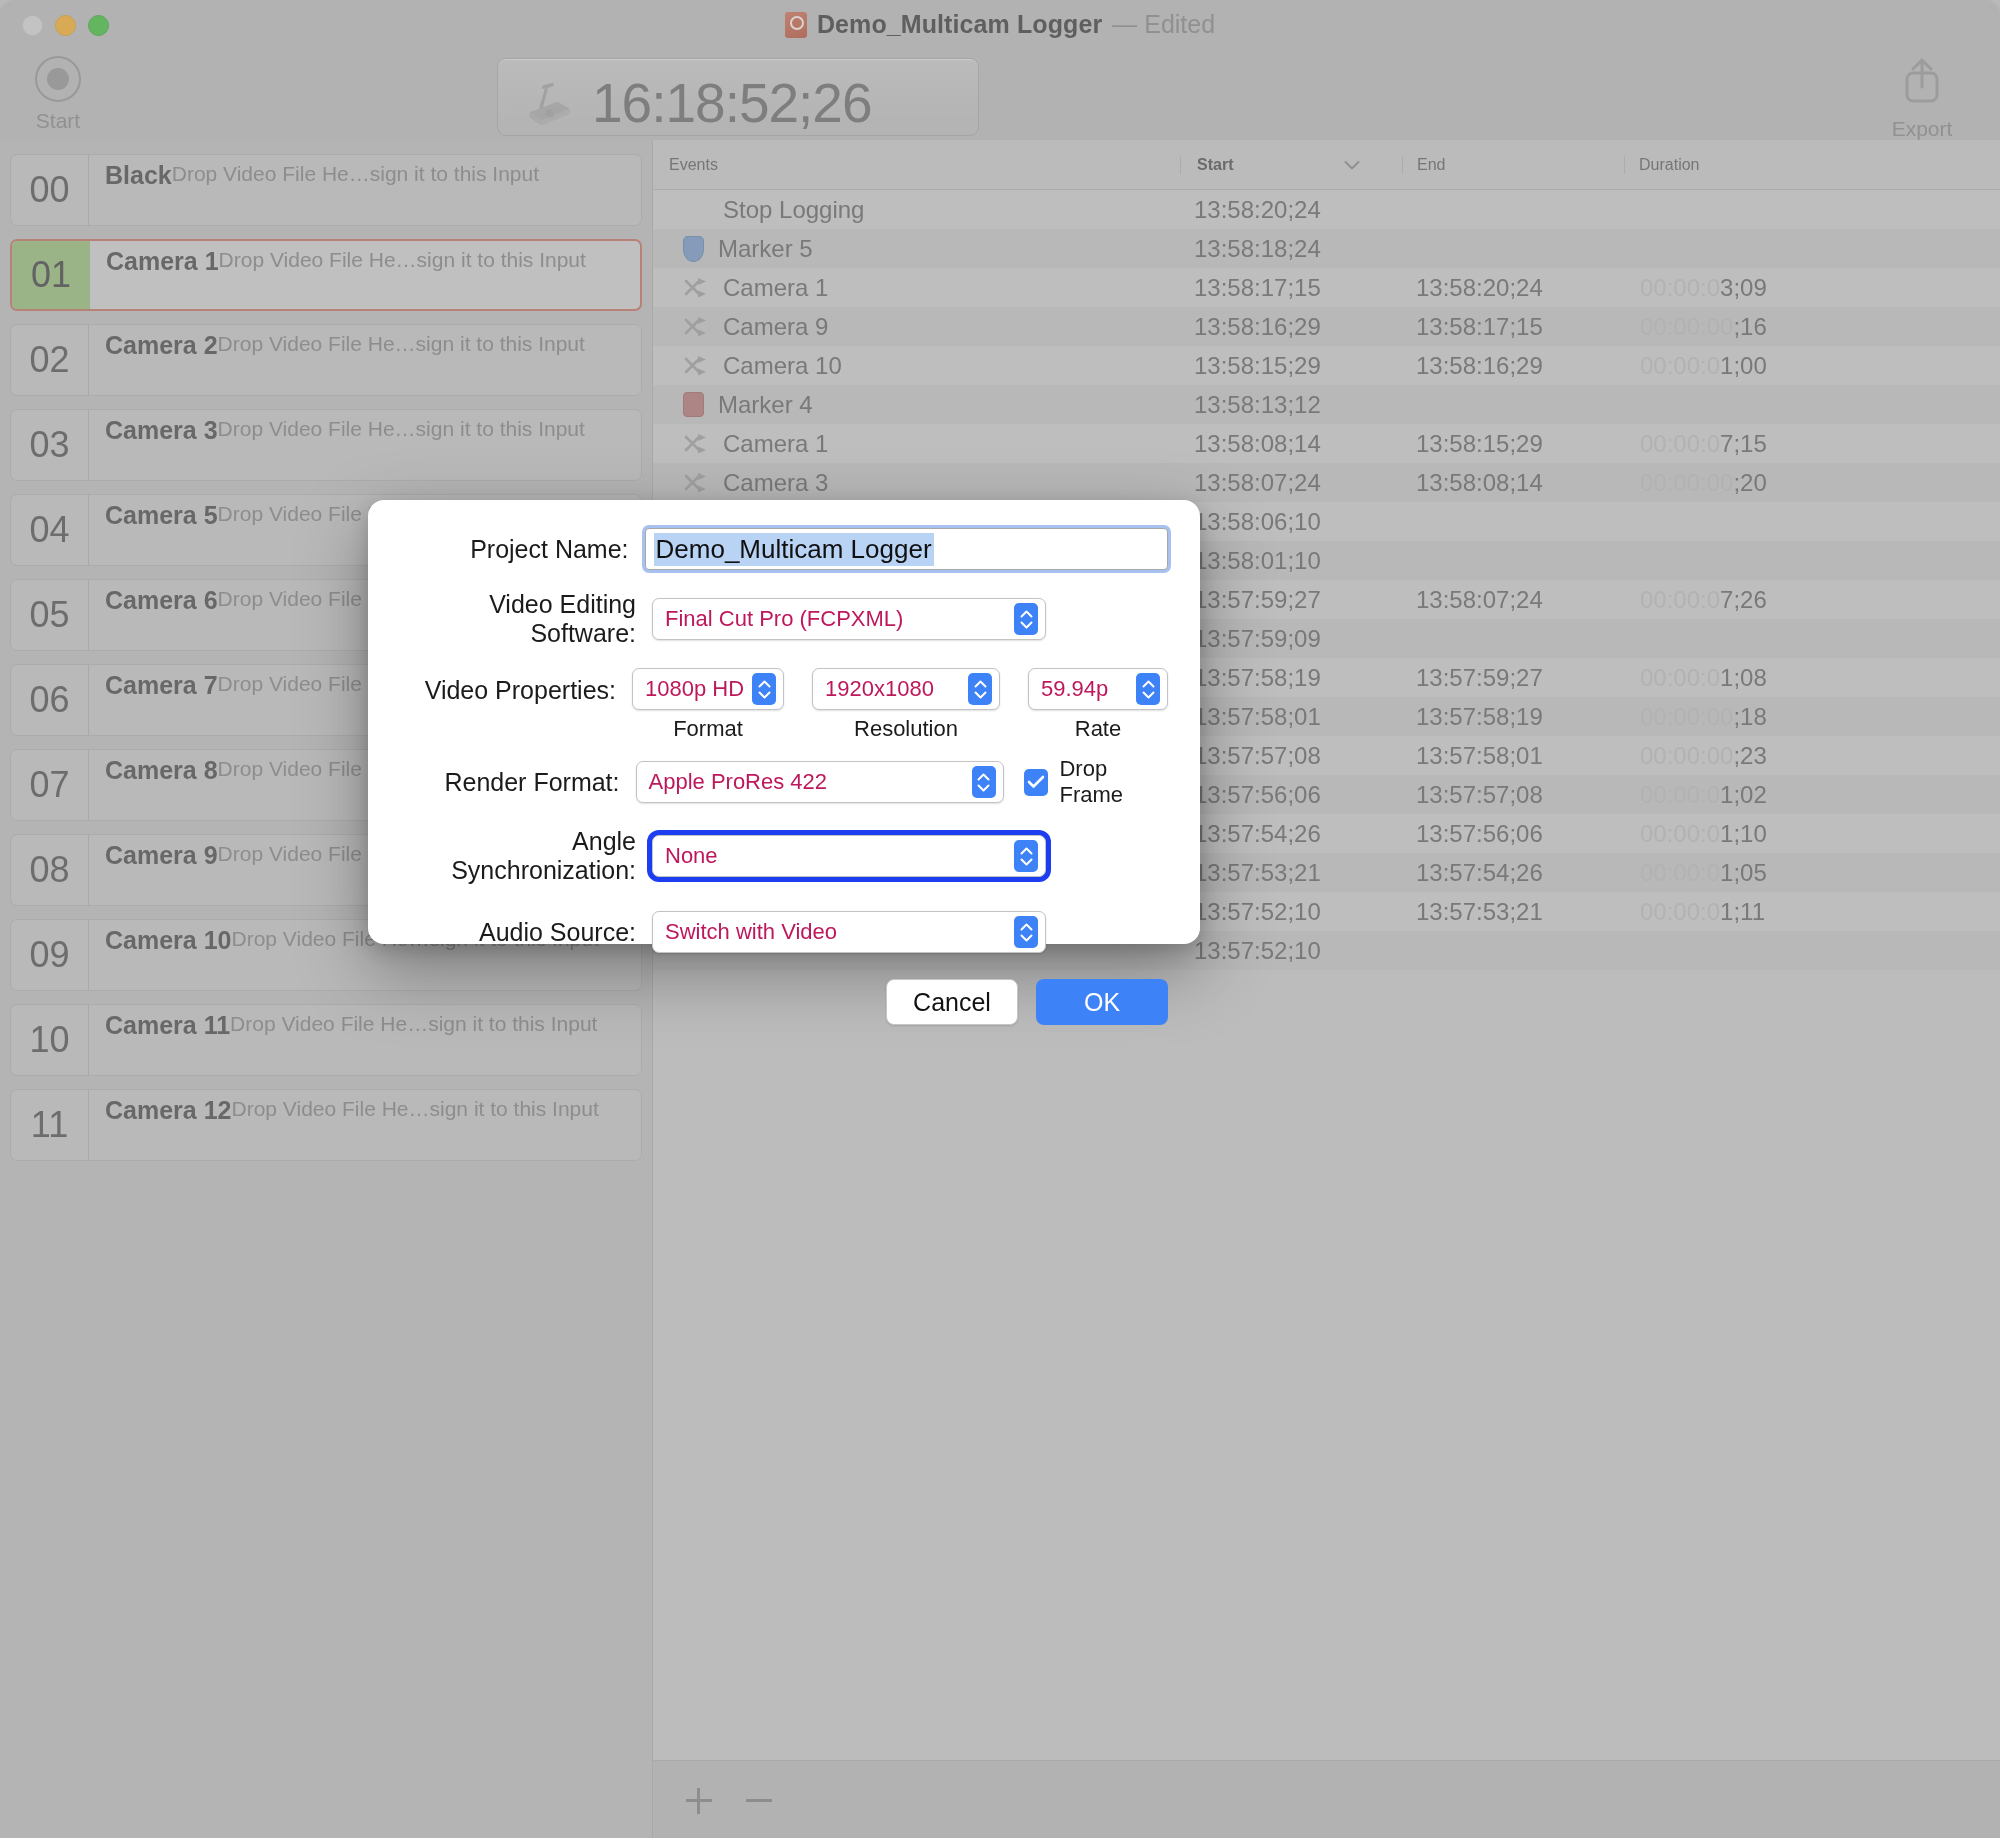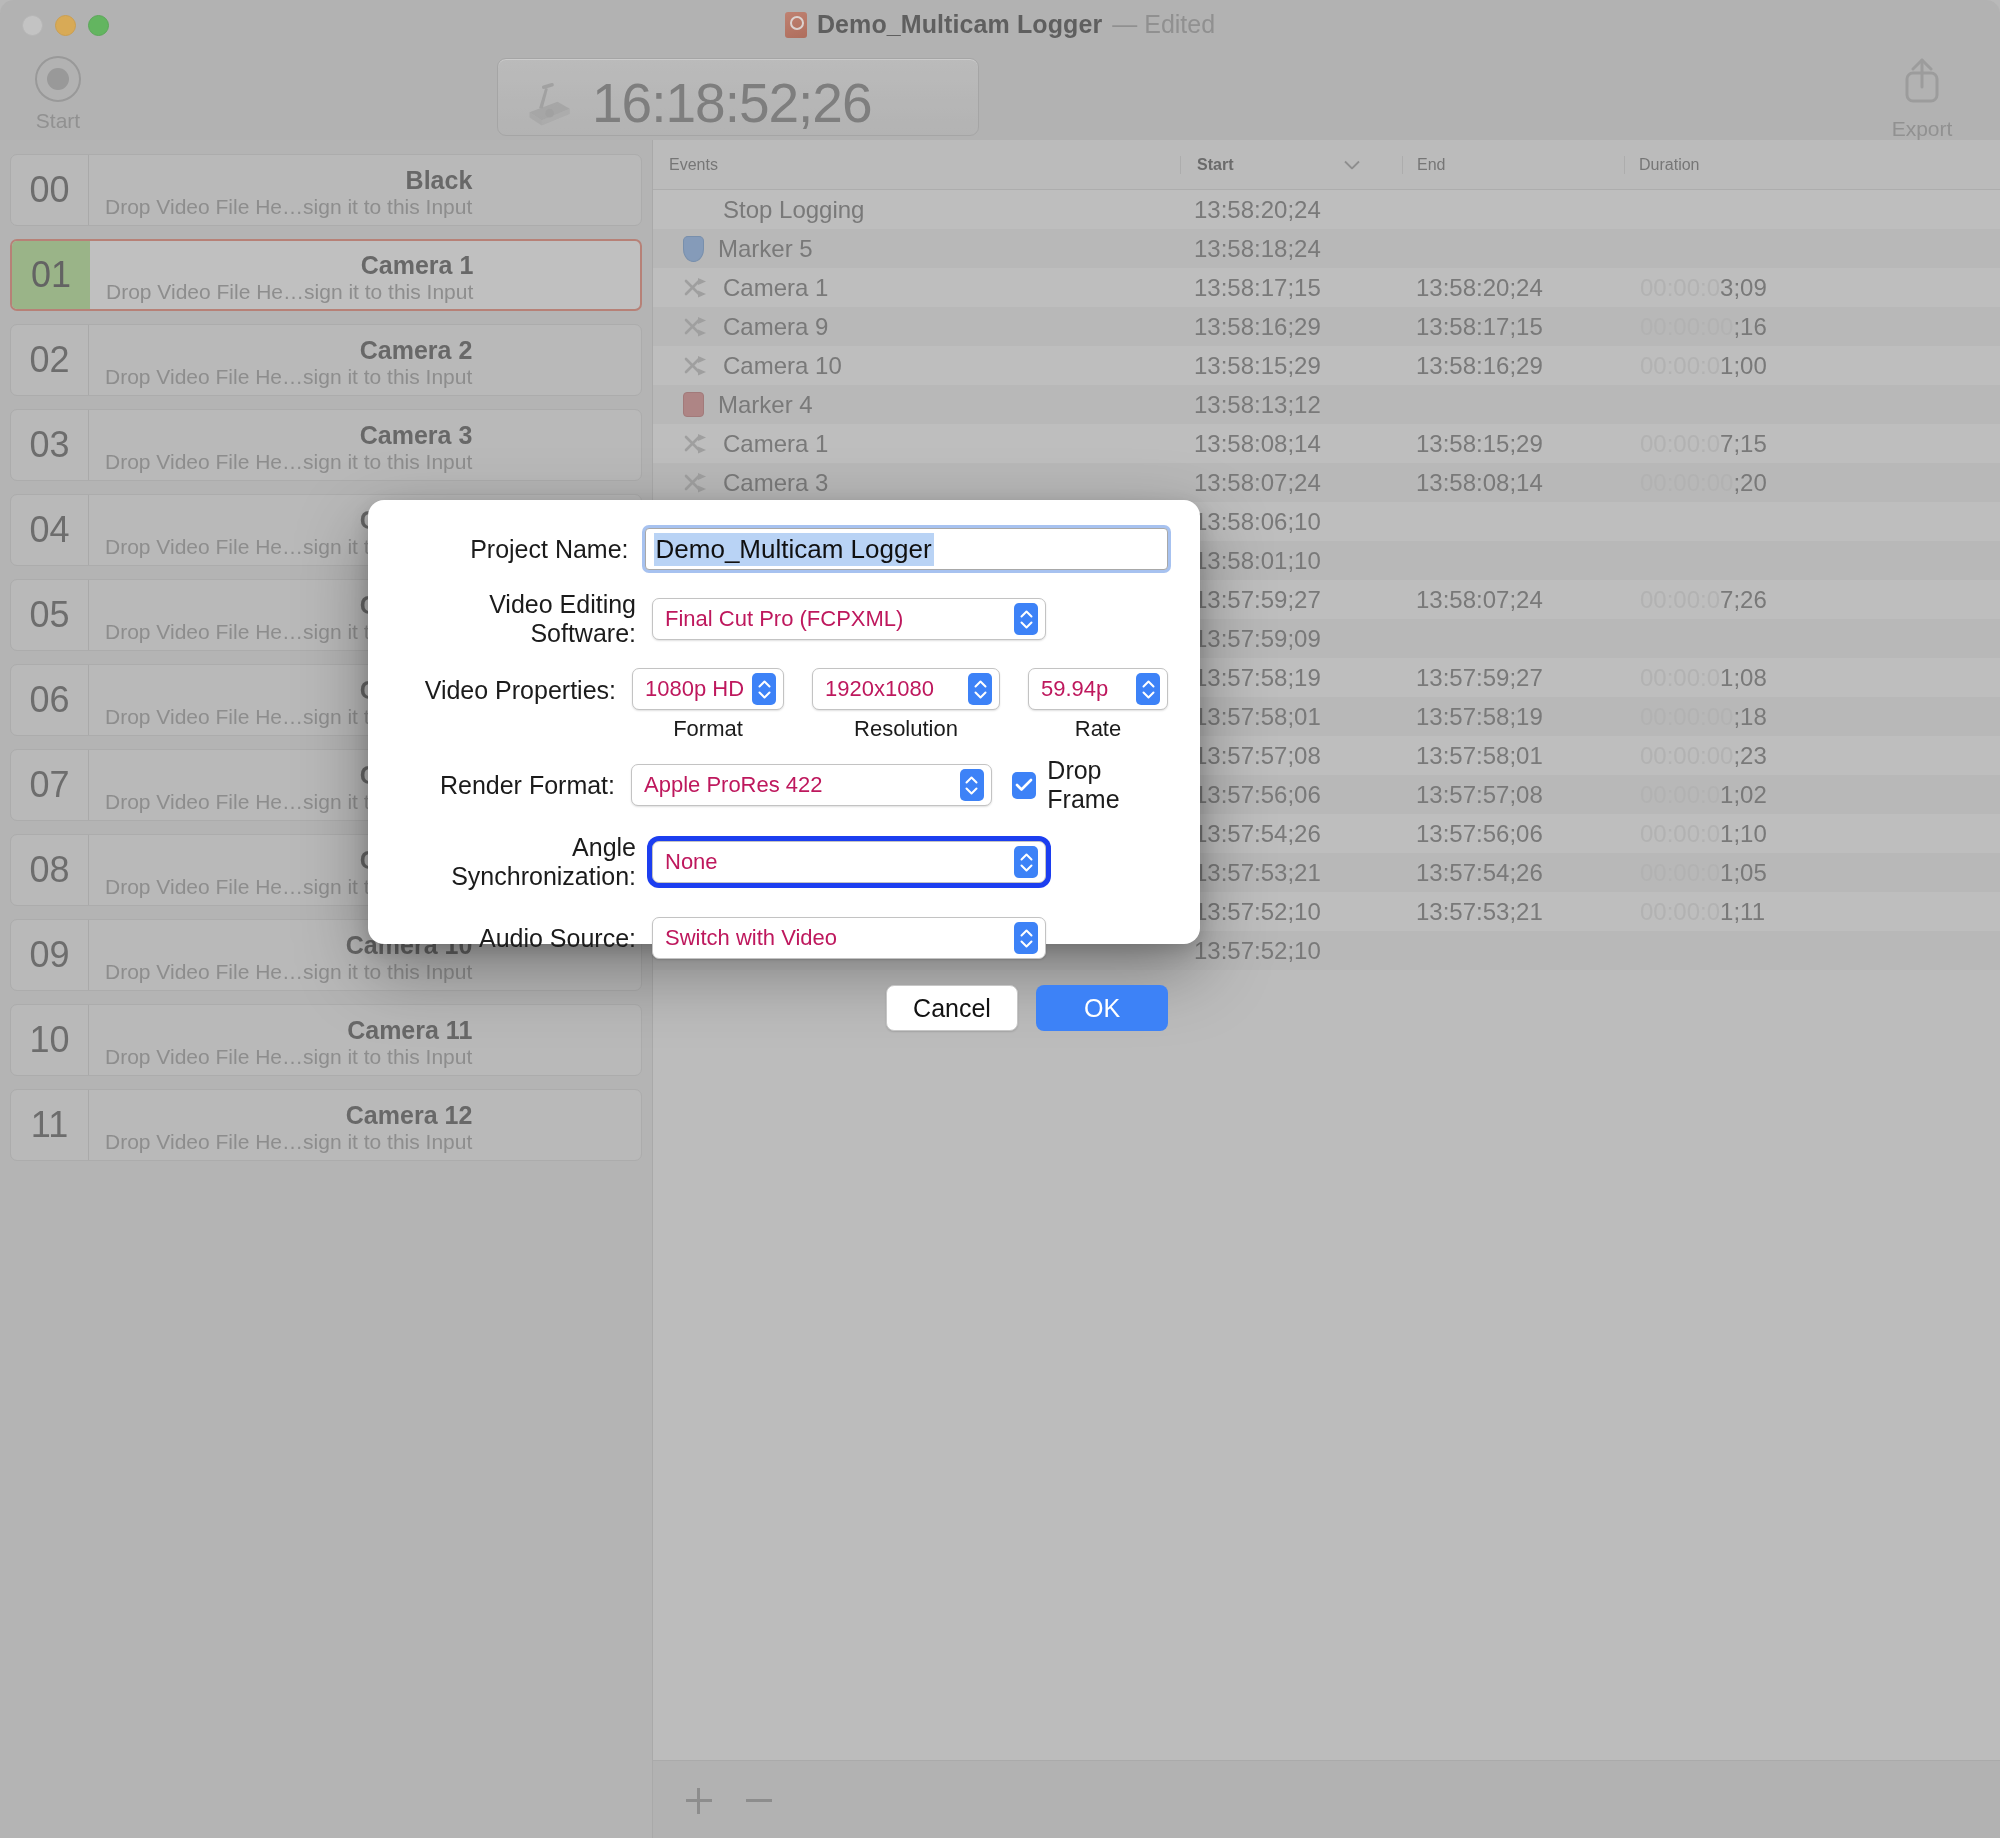--- a/index.html
+++ b/index.html
@@ -96,21 +96,21 @@
   }
   .input-row.selected {
     background: #d0d0d0; border: 2px solid #c4796b; border-radius: 7px;
   }
   .ir-num {
     width: 78px; flex: none; display: flex; align-items: center; justify-content: center;
     font-size: 36px; color: #5d5d5d; font-weight: 400;
     border-right: 1px solid #b0b0b0;
   }
   .input-row.selected .ir-num { background: #9cc083; border-right: none; color: #4f4f4f; }
-  .ir-txt { padding: 6px 0 0 16px; display: flex; flex-direction: column; justify-content: center; align-items: flex-end; }
+  .ir-txt { padding: 6px 0 0 16px; display: flex; justify-content: center; }
   .ir-name { font-size: 25px; font-weight: 700; color: #565656; line-height: 1.15; }
   .ir-hint { font-size: 21px; color: #8a8a8a; line-height: 1.25; white-space: nowrap; }
 
   
   #events-pane {
     position: absolute; left: 653px; top: 0; width: 1347px; height: 1698px;
     background: #cbcbcb;
   }
   #ev-header {
     height: 50px; display: flex; align-items: center;
@@ -737,21 +737,21 @@
               <polyline points="1.5,1.5 6.5,6.5 11.5,1.5" fill="none" stroke="#fff" stroke-width="2" stroke-linecap="round" stroke-linejoin="round"></polyline>
             </svg>
         </span>
       </div>
       <div style="display:flex;align-items:center;margin-left:20px">
         <span class="chk">
           <svg width="18" height="14" viewBox="0 0 18 14">
             <polyline points="2,7 6.5,11.5 16,2" fill="none" stroke="#fff" stroke-width="2.6" stroke-linecap="round" stroke-linejoin="round"></polyline>
           </svg>
         </span>
-        <span style="font-size:25px;color:#1b1b1b">Drop Frame</span>
+        <span style="font-size:22px;color:#1b1b1b">Drop Frame</span>
       </div>
     </div>
 
     <div class="frow" style="margin-top:19px">
       <div class="flabel">Angle Synchronization:</div>
       <div class="popup focused" style="width:394px">
         <span class="ptxt">None</span>
         <span class="stepper">
           <svg width="13" height="8" viewBox="0 0 13 8">
               <polyline points="1.5,6.5 6.5,1.5 11.5,6.5" fill="none" stroke="#fff" stroke-width="2" stroke-linecap="round" stroke-linejoin="round"></polyline>

